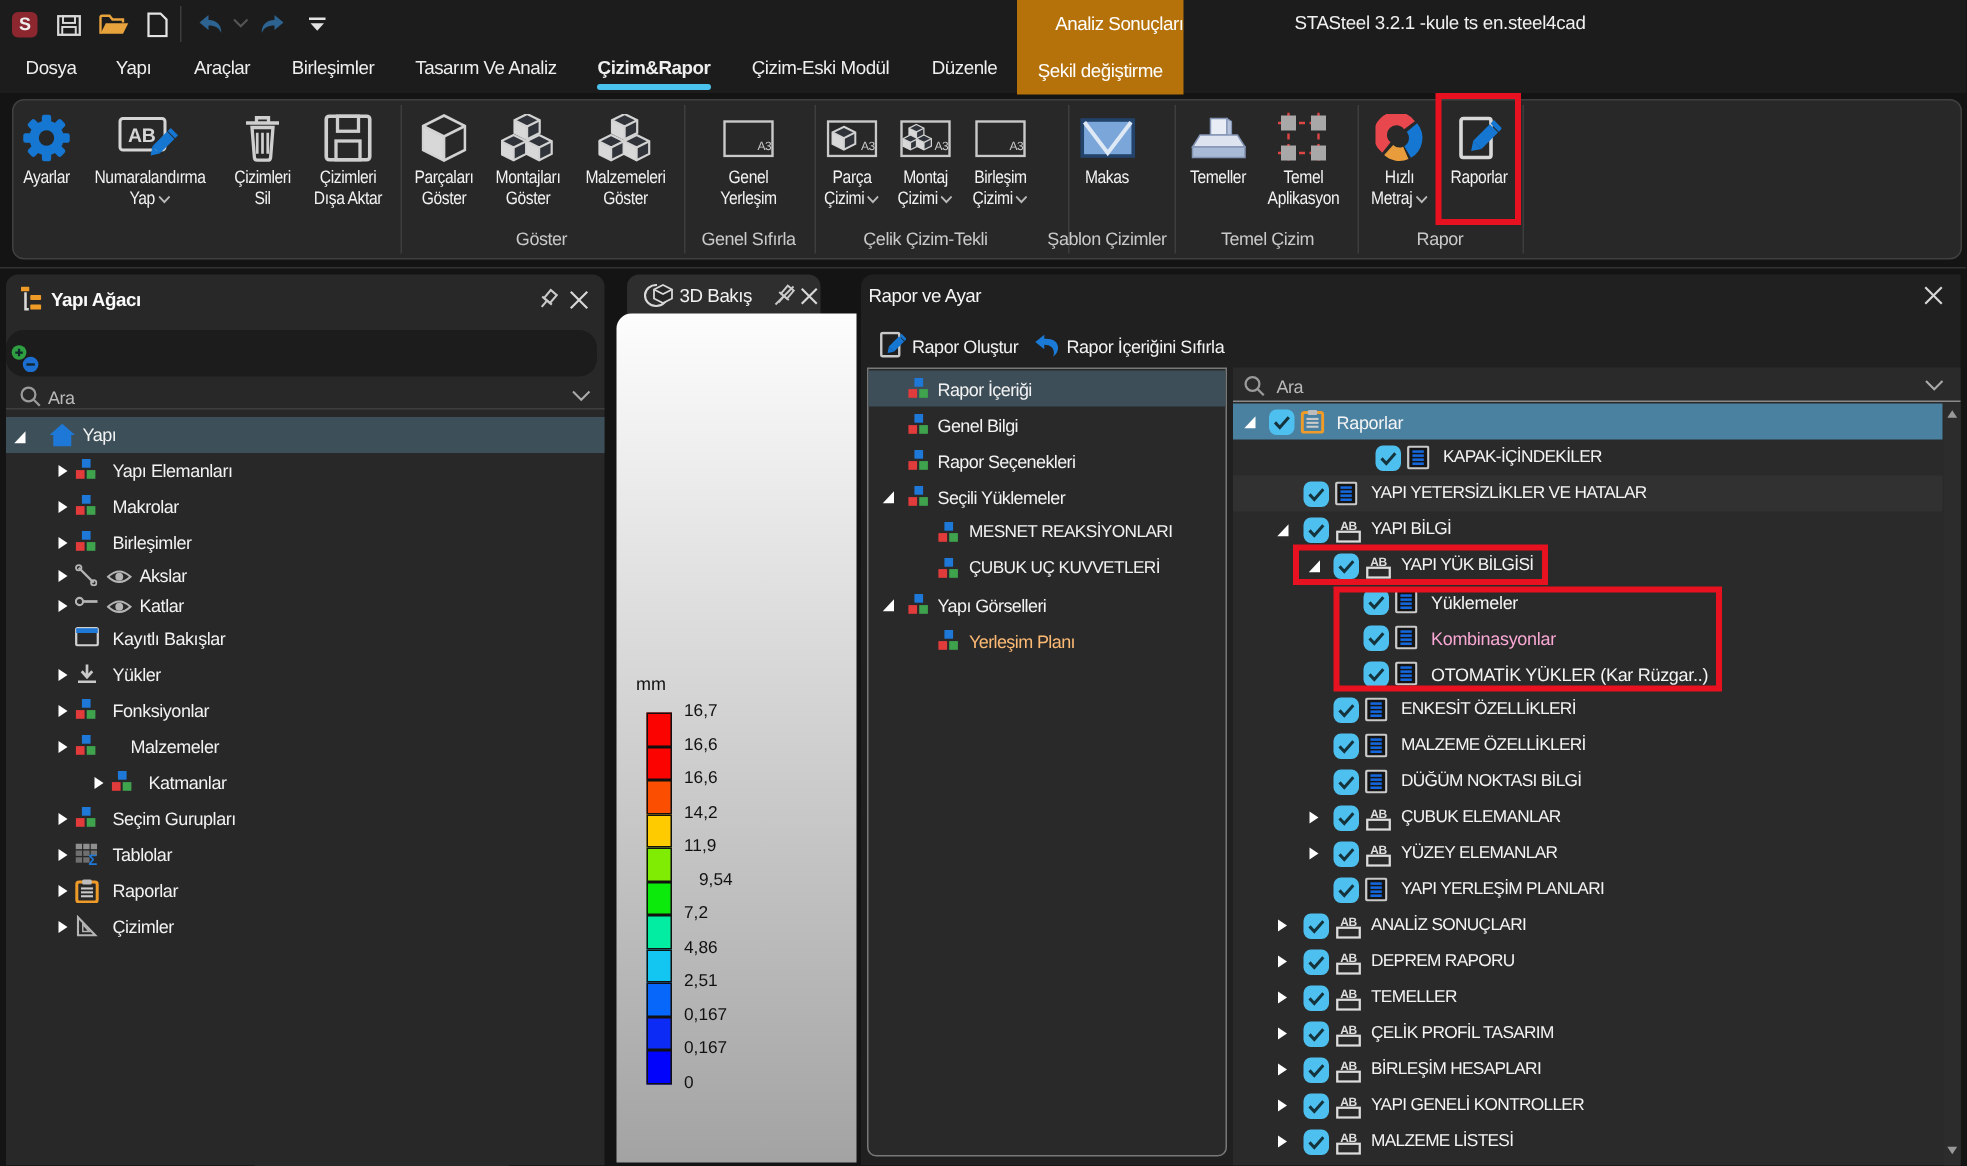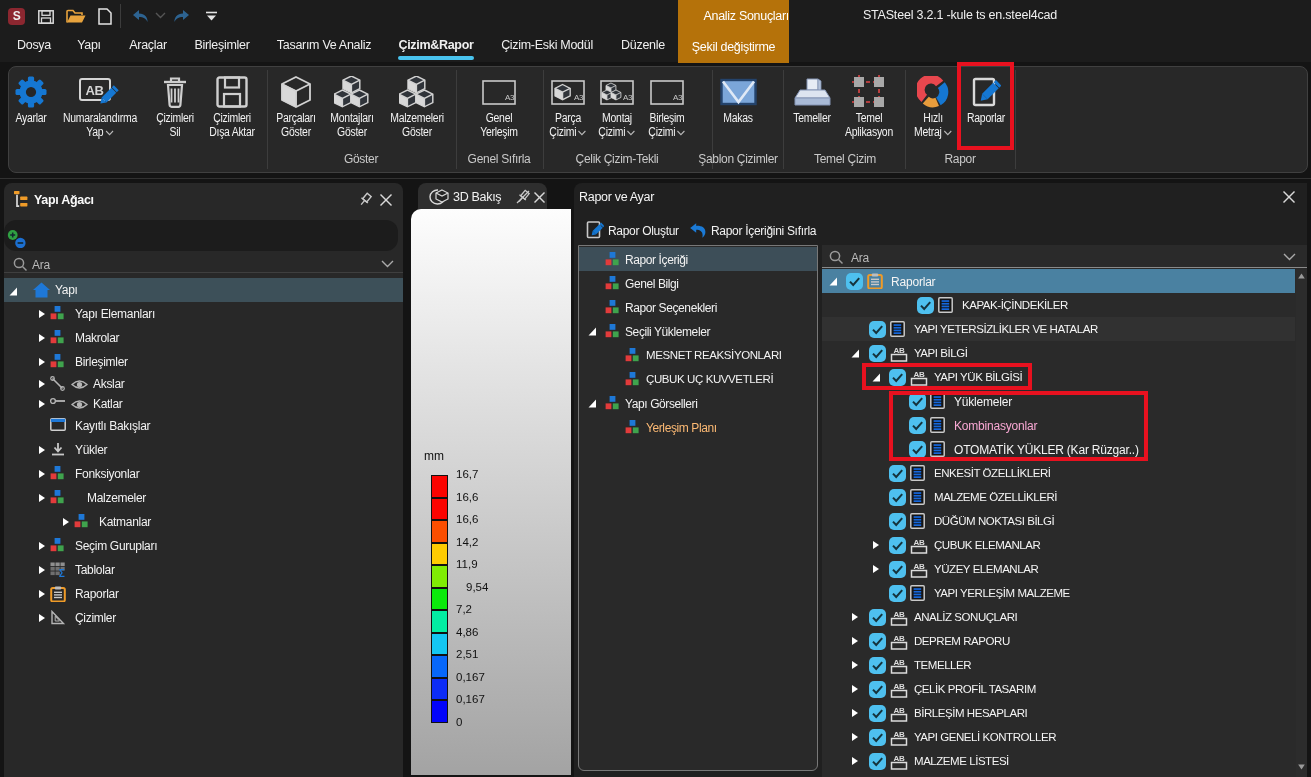--- a/index.html
+++ b/index.html
@@ -1012,21 +1012,21 @@
     </div>
     <div style="position:absolute;left:88px;top:4px;">
       <svg width="15" height="16" viewBox="0 0 15 16" style="">
         <rect x="0.8" y="0.8" width="13.4" height="14.4" rx="1" fill="#141414" stroke="#c9c9c9" stroke-width="1.5"></rect>
         <rect x="3.6" y="3.2" width="7.6" height="1.7" fill="#1467dd"></rect>
         <rect x="3.6" y="5.9" width="7.6" height="1.7" fill="#1467dd"></rect>
         <rect x="3.6" y="8.6" width="7.6" height="1.7" fill="#1467dd"></rect>
         <rect x="3.6" y="11.3" width="7.6" height="1.7" fill="#1467dd"></rect>
       </svg>
     </div>
-    <div style="position:absolute;left:112px;top:5.5px;font-size:11.5px;letter-spacing:-0.45px;color:#f4f4f4;">YAPI YERLEŞİM MALZEME</div>
+    <div style="position:absolute;left:112px;top:5.5px;font-size:11.5px;letter-spacing:-0.45px;color:#f4f4f4;">YAPI YERLEŞİM PLANLARI</div>
   </div>
 <div style="position:absolute;left:822px;top:605px;width:473px;height:24px;">
     <div style="position:absolute;left:29px;top:0px;">
       <svg width="8" height="10" style="margin-top:7px">
         <polygon points="1,1 7,5 1,9" fill="#fff"></polygon>
       </svg>
     </div>
     <div style="position:absolute;left:47px;top:0;">
       <span style="position:absolute;width:17px;height:17px;border-radius:5px;background:#4ec0ef;margin-top:3.5px;">
         <svg width="17" height="17">

